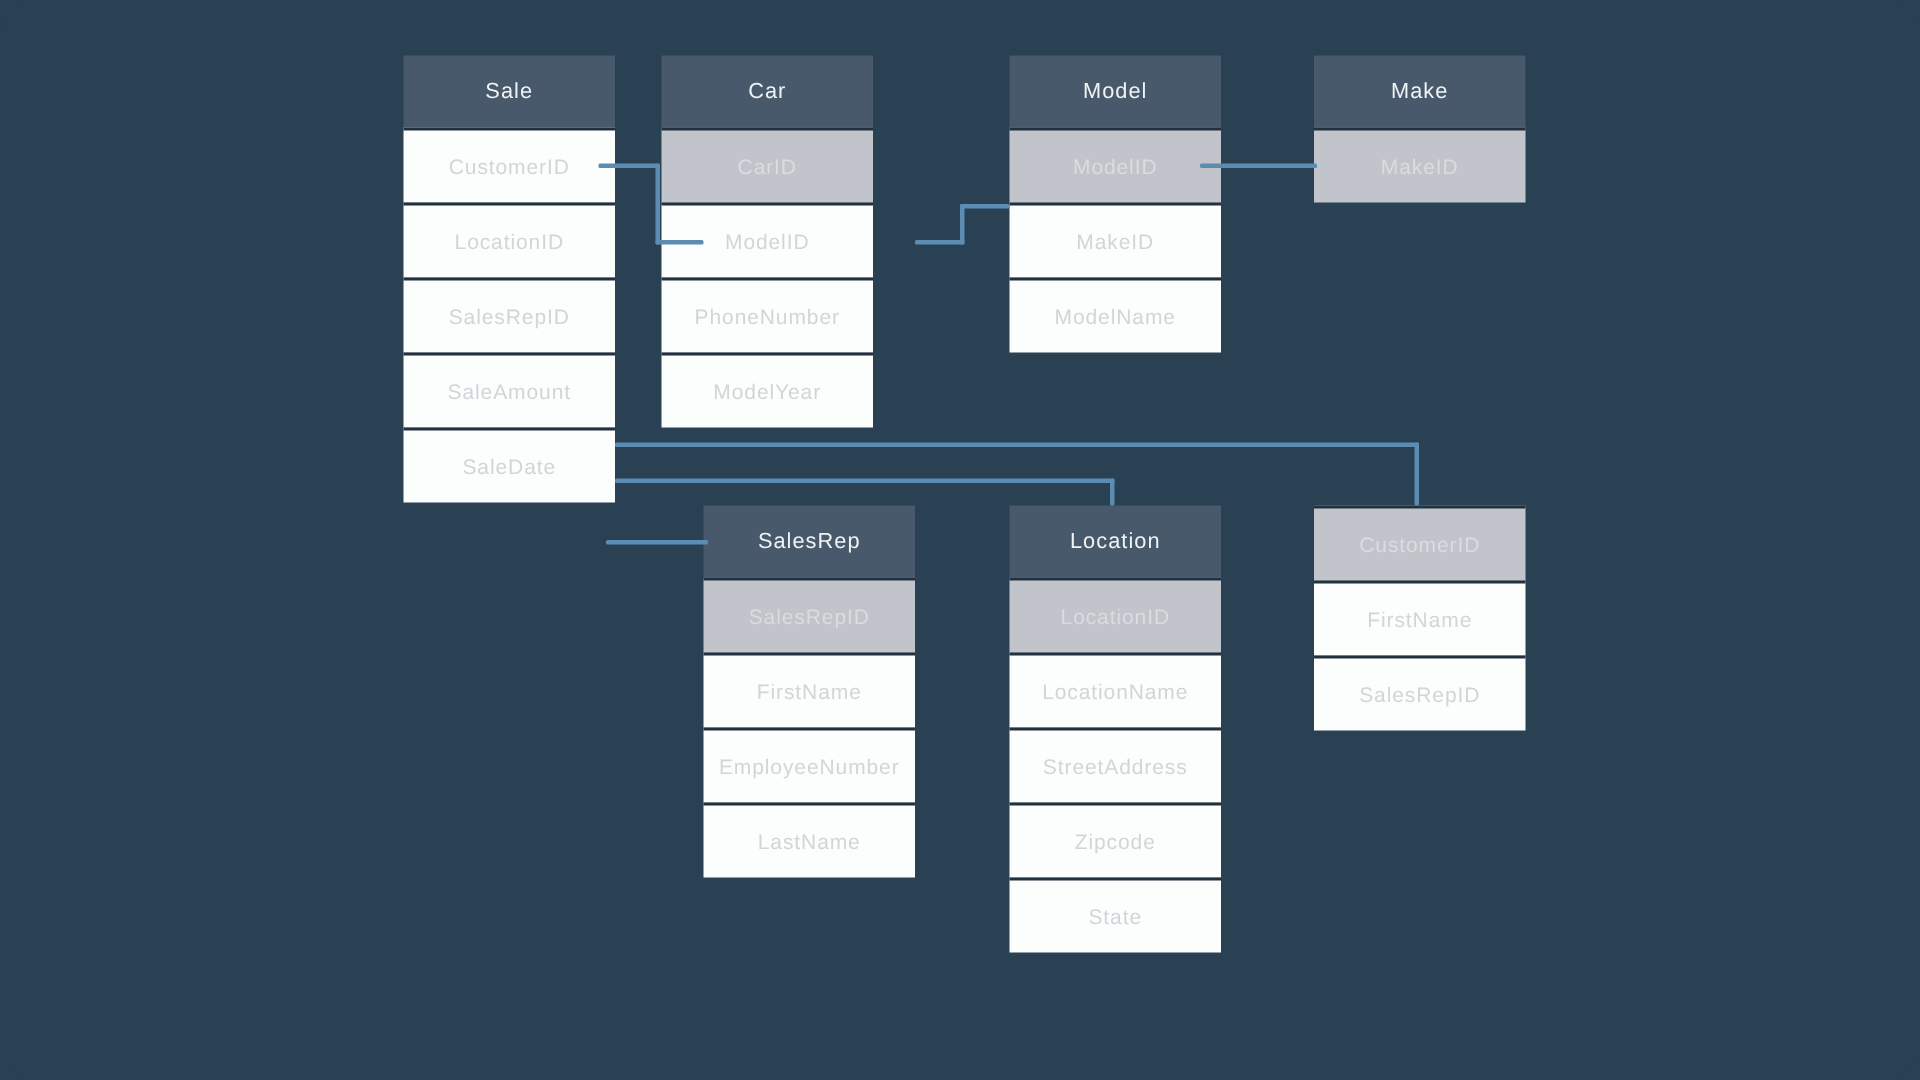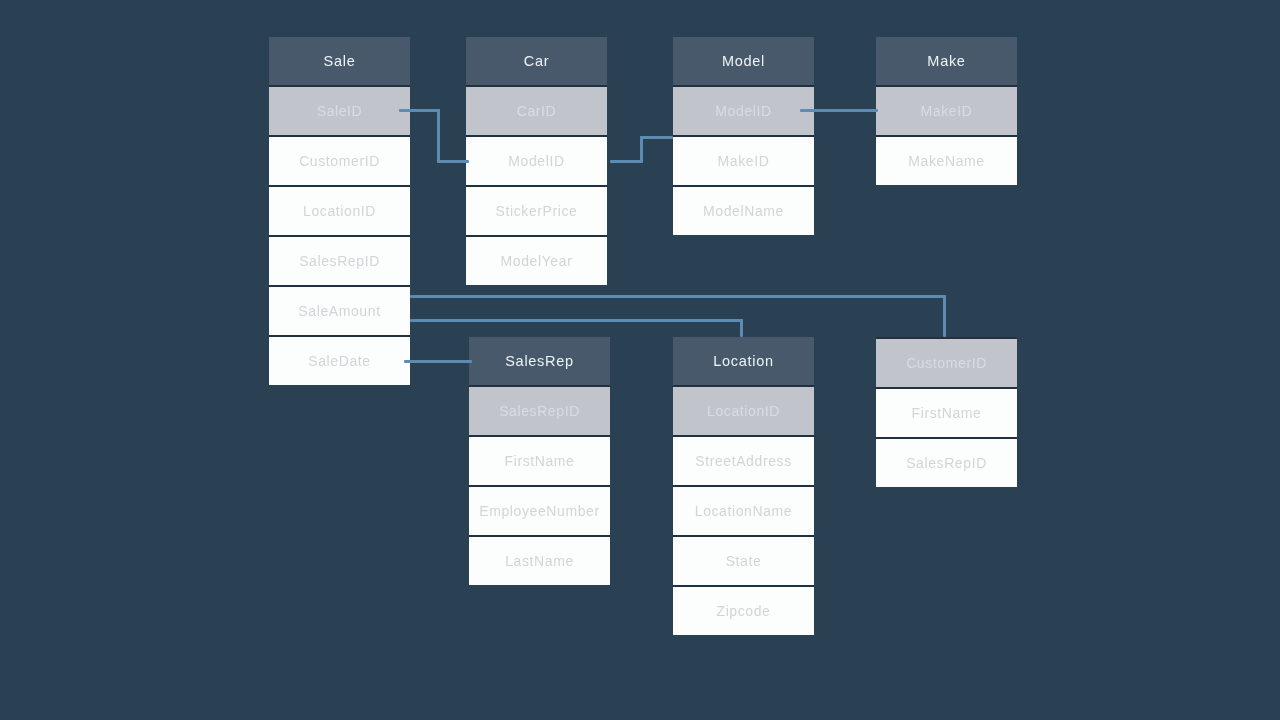--- a/index.html
+++ b/index.html
@@ -63,64 +63,62 @@
     border-radius: 1px;
   }
 </style>
 </head>
 <body>
 
 <div class="diagram">
 
   <div class="tbl" style="left:269px;top:37px">
     <div class="hdr">Sale</div>
-    <div class="row key">SaleID</div>
     <div class="row">CustomerID</div>
     <div class="row">LocationID</div>
     <div class="row">SalesRepID</div>
     <div class="row">SaleAmount</div>
     <div class="row">SaleDate</div>
   </div>
 
-  <div class="tbl" style="left:466px;top:37px">
+  <div class="tbl" style="left:441px;top:37px">
     <div class="hdr">Car</div>
     <div class="row key">CarID</div>
     <div class="row">ModelID</div>
-    <div class="row">StickerPrice</div>
+    <div class="row">PhoneNumber</div>
     <div class="row">ModelYear</div>
   </div>
 
   <div class="tbl" style="left:673px;top:37px">
     <div class="hdr">Model</div>
     <div class="row key">ModelID</div>
     <div class="row">MakeID</div>
     <div class="row">ModelName</div>
   </div>
 
   <div class="tbl" style="left:876px;top:37px">
     <div class="hdr">Make</div>
     <div class="row key">MakeID</div>
-    <div class="row">MakeName</div>
   </div>
 
   <div class="tbl" style="left:469px;top:337px">
     <div class="hdr">SalesRep</div>
     <div class="row key">SalesRepID</div>
     <div class="row">FirstName</div>
     <div class="row">EmployeeNumber</div>
     <div class="row">LastName</div>
   </div>
 
   <div class="tbl" style="left:673px;top:337px">
     <div class="hdr">Location</div>
     <div class="row key">LocationID</div>
+    <div class="row">LocationName</div>
     <div class="row">StreetAddress</div>
-    <div class="row">LocationName</div>
+    <div class="row">Zipcode</div>
     <div class="row">State</div>
-    <div class="row">Zipcode</div>
   </div>
 
   <div class="tbl" style="left:876px;top:337px">
     <div class="row key">CustomerID</div>
     <div class="row">FirstName</div>
     <div class="row">SalesRepID</div>
   </div>
 
   <div class="ln" style="left:399px;top:109px;width:41px;height:3px"></div>
   <div class="ln" style="left:437px;top:109px;width:3px;height:54px"></div>

